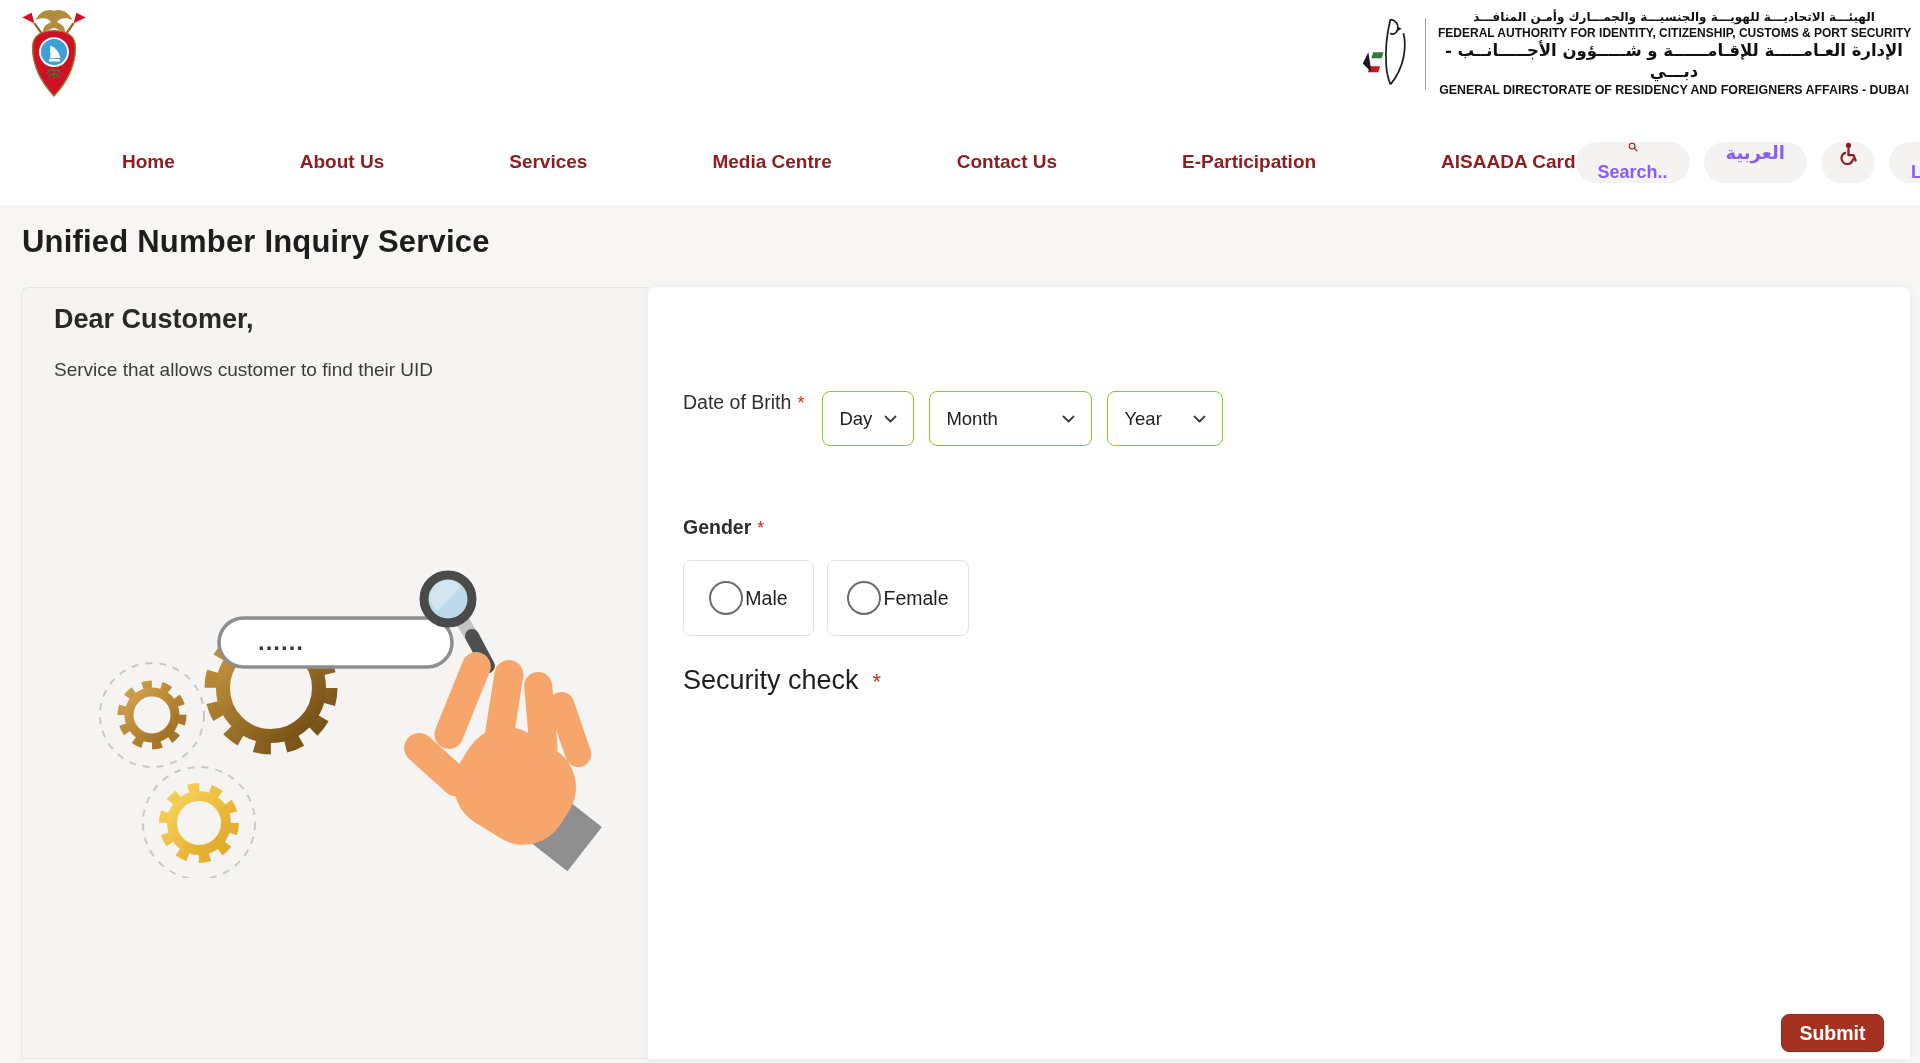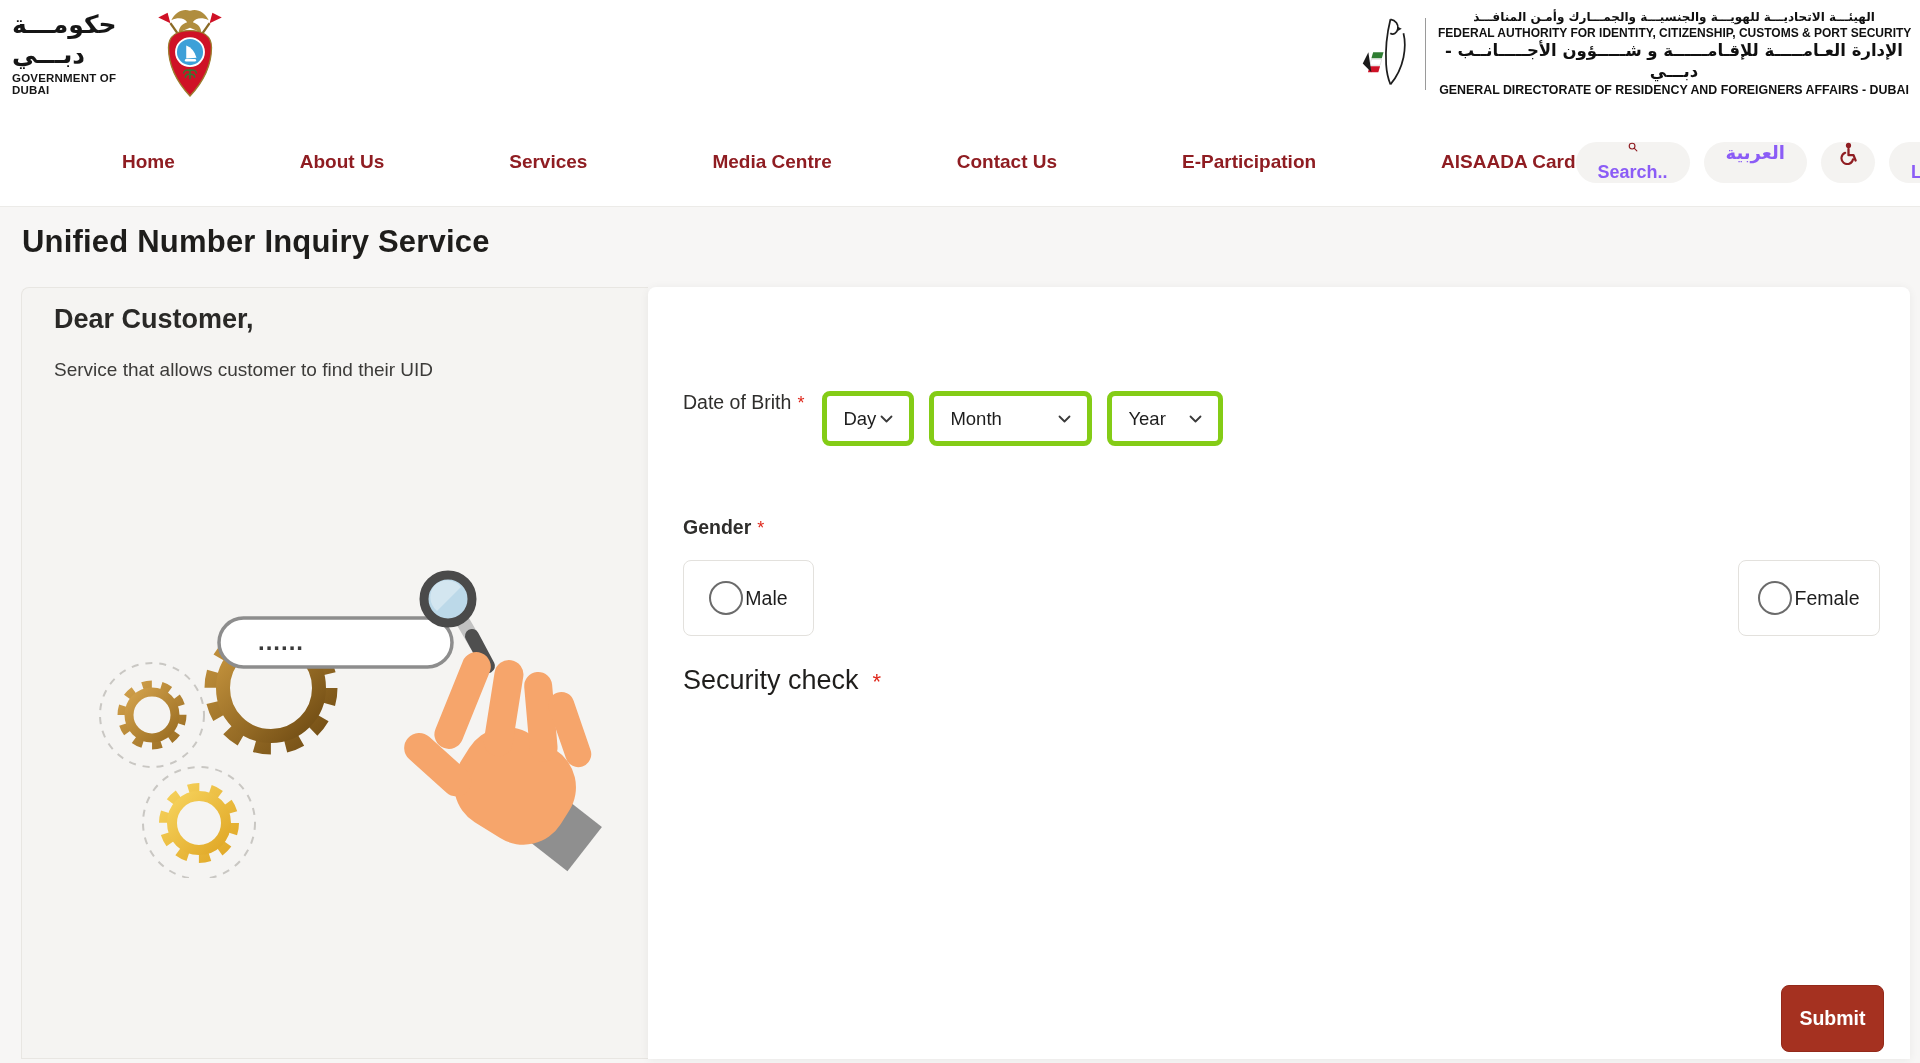--- a/index.html
+++ b/index.html
@@ -52,53 +52,49 @@
                 font-family:"Liberation Sans", sans-serif; outline:none; }
   .text-input::placeholder { color:#76828e; }
 
   .block-nationality { margin-top:47px; }
   .select { margin-top:13px; height:57px; border:1px solid #dad8d4; border-radius:8px; background:#fff;
             display:flex; align-items:center; justify-content:space-between; padding:0 24px;
             font-size:18.5px; color:#1f1f1f; cursor:pointer; }
 
   .dob-row { margin-top:62px; display:flex; align-items:flex-start; }
   .dob-row .field-label { margin-right:18px; }
-  .mini-select { height:55px; border:5px solid #84cc16; border-radius:8px; background:#fff; display:flex;
+  .mini-select { height:55px; border:1px solid #84cc16; border-radius:8px; background:#fff; display:flex;
                  align-items:center; padding:0 16px; font-size:18.5px; color:#1d1d1d; cursor:pointer; margin-right:15px; }
   .mini-select.day { width:92px; justify-content:space-between; }
   .mini-select.month { width:163px; justify-content:space-between; }
   .mini-select.year { width:116px; justify-content:space-between; }
 
   .block-gender { margin-top:70px; }
   .block-gender .field-label { font-weight:bold; }
-  .gender-row { display:flex; gap:13px; margin-top:21px;justify-content:space-between; }
+  .gender-row { display:flex; gap:13px; margin-top:21px; }
   .gender-box { height:76px; border:1px solid #e3e1dd; border-radius:8px; background:#fff; display:flex;
                 align-items:center; justify-content:center; font-size:19.5px; color:#1d1d1d; cursor:pointer; }
   .gender-box.male { width:131px; }
   .gender-box.female { width:142px; }
   .radio-circle { width:34px; height:34px; border:2px solid #6b6b6b; border-radius:50%; background:#fff; margin-right:2px; flex:none; }
 
   .security-row { margin-top:29px; display:flex; align-items:baseline; }
   .security-row .sec-label { font-size:27px; color:#1f1e1c; }
   .security-row .req { font-size:22px; margin-left:14px; }
 
-  .submit-btn { position:absolute; right:26px; bottom:7px; width:103px; height:67px; background:#a53120;
+  .submit-btn { position:absolute; right:26px; bottom:7px; width:103px; height:38px; background:#a53120;
                 border:1px solid #93291a; border-radius:8px; color:#fff; font-size:19.5px; font-weight:600;
                 cursor:pointer; font-family:"Liberation Sans", sans-serif; }
 </style>
 </head>
 <body>
 
 <header>
 
   <div class="logo-dubai">
-    <div class="txt">
-      <div class="ar ar-name" dir="rtl">حكومـــة دبـــي</div>
-      <div class="en-name">GOVERNMENT OF DUBAI</div>
-    </div>
     <svg width="84" height="94" viewBox="0 0 90 100">
       <line x1="24" y1="18" x2="45" y2="48" stroke="#8a6a25" stroke-width="2.5"></line>
       <line x1="66" y1="18" x2="45" y2="48" stroke="#8a6a25" stroke-width="2.5"></line>
       <path d="M24,18 L11,12 L21,7 Z" fill="#cf1126"></path>
       <path d="M66,18 L79,12 L69,7 Z" fill="#cf1126"></path>
       <path d="M45,5 C38,2 29,6 25,15 C33,11 39,13 42,17 C36,19 33,23 33,28 L45,23 L57,28 C57,23 54,19 48,17 C51,13 57,11 65,15 C61,6 52,2 45,5 Z" fill="#b08d3e"></path>
       <circle cx="45" cy="9" r="4.2" fill="#b08d3e"></circle>
       <path d="M45,26 C58,26 68,31 68,44 C68,66 58,82 45,96 C32,82 22,66 22,44 C22,31 32,26 45,26 Z" fill="#cf1126" stroke="#9c7b2d" stroke-width="1.5"></path>
       <circle cx="45" cy="49" r="15" fill="#3da0d8" stroke="#ffffff" stroke-width="2"></circle>
       <path d="M41,56 L41,42 Q49,45 52,55 Z" fill="#ffffff"></path>

